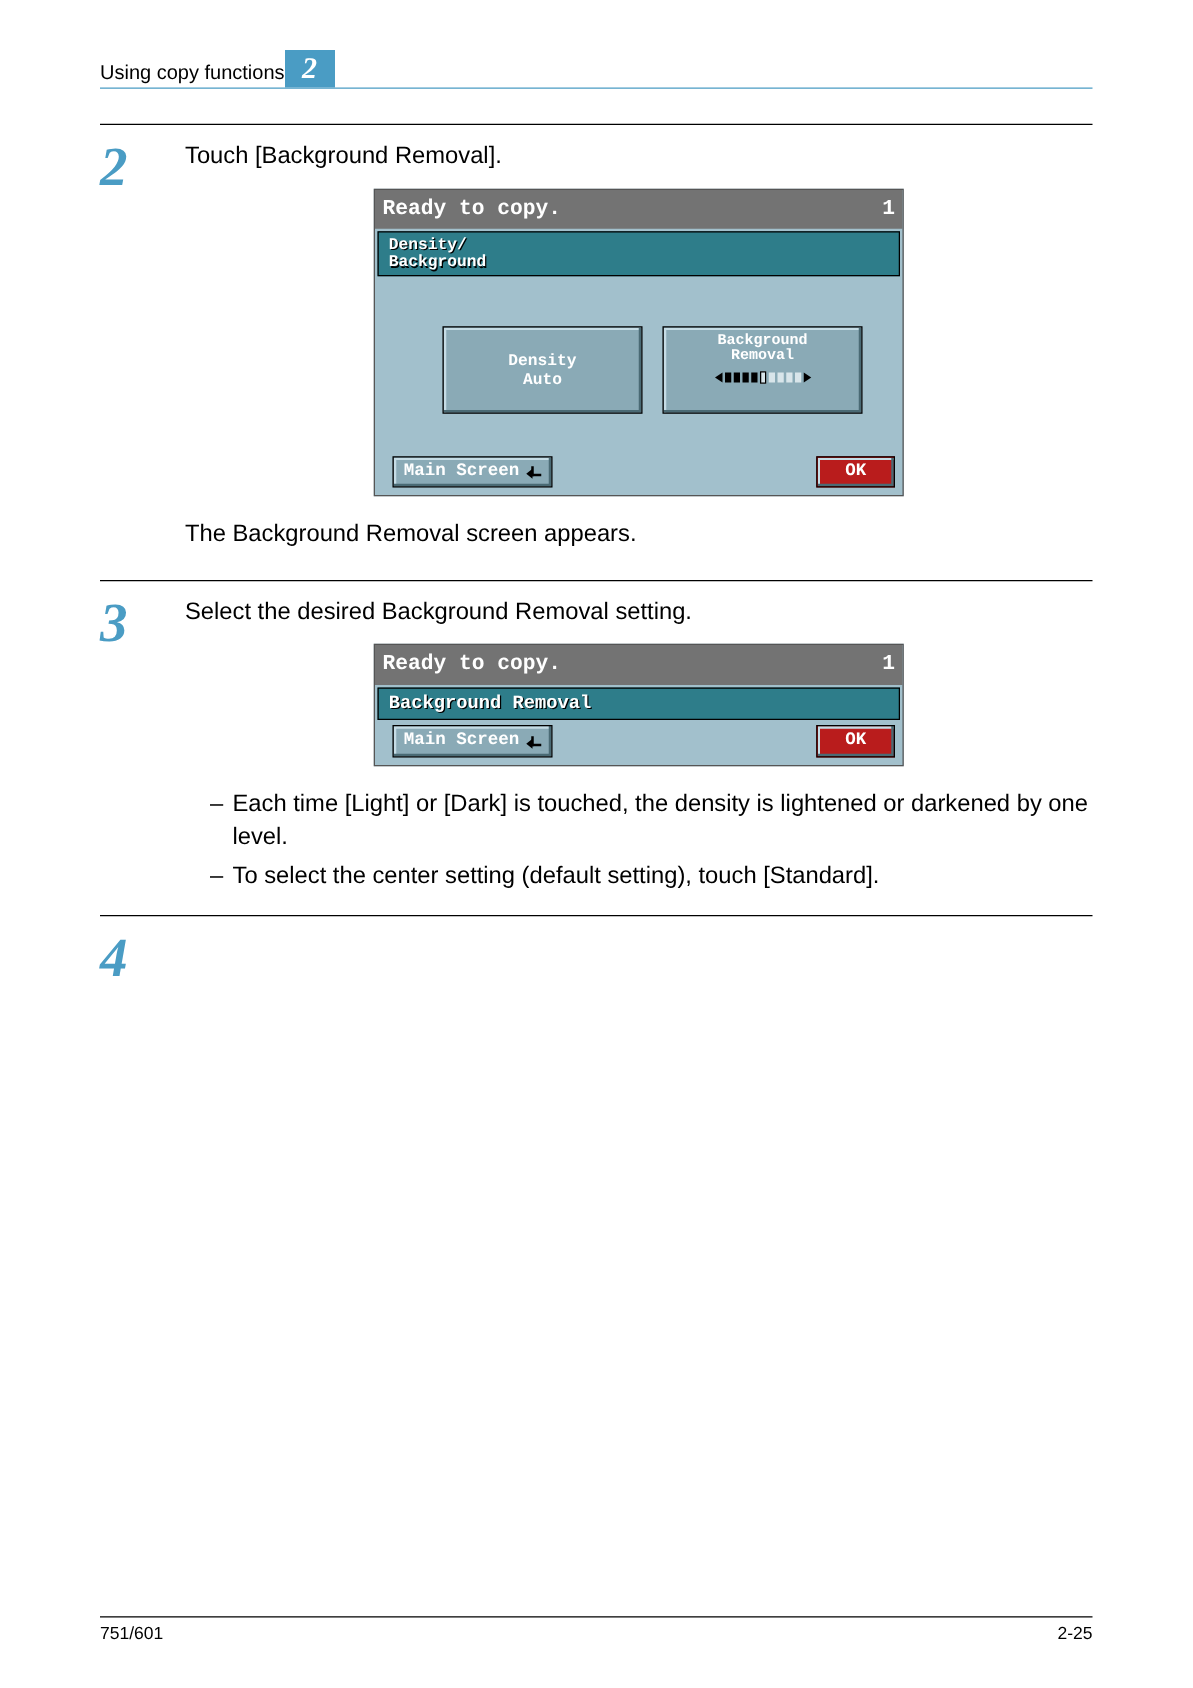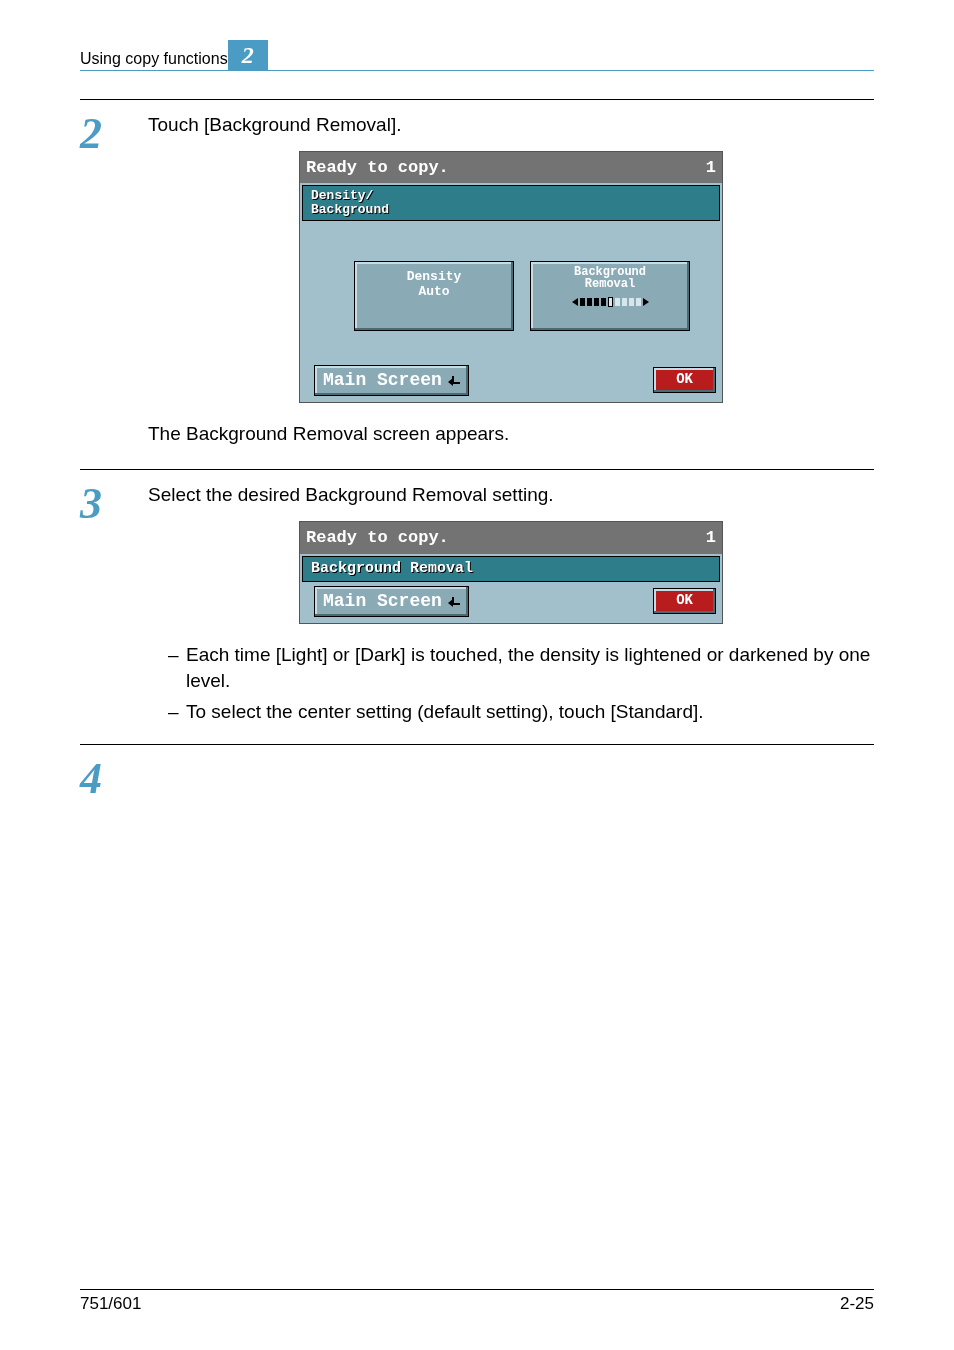--- a/index.html
+++ b/index.html
@@ -112,21 +112,21 @@
   .lcd .btn3d {
     position: absolute;
     background: #8aaab6;
     border: 1px solid #000;
     box-shadow: inset -2px -2px 0 #4a6a74, inset 2px 2px 0 #c5dce5;
     text-align: center;
     color: #fff;
     font-weight: bold;
     font-size: 13px;
     line-height: 1.15;
-    padding-top: 8px;
+    padding-top: 20px;
   }
   .lcd .btn3d .sub { font-size: 13px; }
   .lcd .mini-density {
     display: flex;
     justify-content: center;
     gap: 2px;
     margin-top: 6px;
     align-items: center;
   }
   .lcd .mini-density .arrow {
@@ -148,21 +148,21 @@
     justify-content: space-between;
     padding: 4px 6px 6px 14px;
     align-items: center;
   }
   .lcd .main-screen-btn {
     background: #8aaab6;
     border: 1px solid #000;
     box-shadow: inset -2px -2px 0 #4a6a74, inset 2px 2px 0 #c5dce5;
     color: #fff;
     font-weight: bold;
-    font-size: 18px;
+    font-size: 14px;
     padding: 2px 8px 2px 8px;
     display: flex;
     align-items: center;
     gap: 8px;
   }
   .lcd .return-icon {
     width: 10px; height: 12px; position: relative;
   }
   .lcd .return-icon::before {
     content: "";
@@ -259,21 +259,21 @@
   }
   .footer {
     position: absolute;
     bottom: 36px;
     left: 80px;
     right: 80px;
     border-top: 1px solid #000;
     display: flex;
     justify-content: space-between;
     padding-top: 4px;
-    font-size: 17px;
+    font-size: 14px;
   }
 </style>
 </head>
 <body>
 
 <div class="page">
 
   <div class="header-row">
     <span>Using copy functions</span>
     <div class="chapter-badge">2</div>

